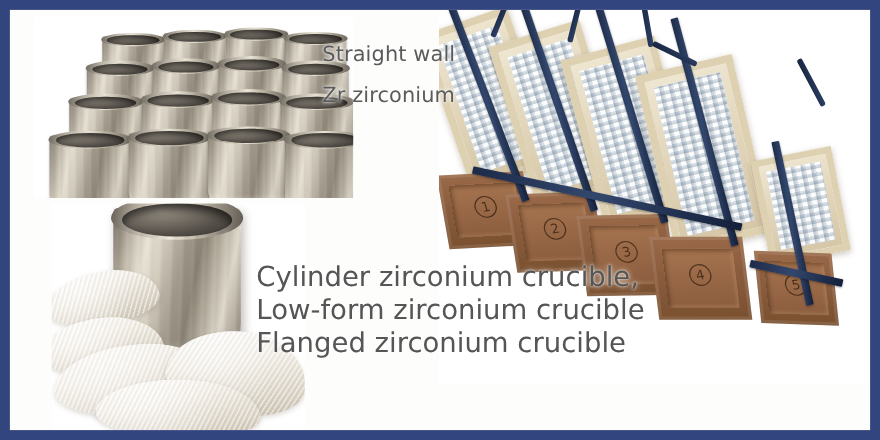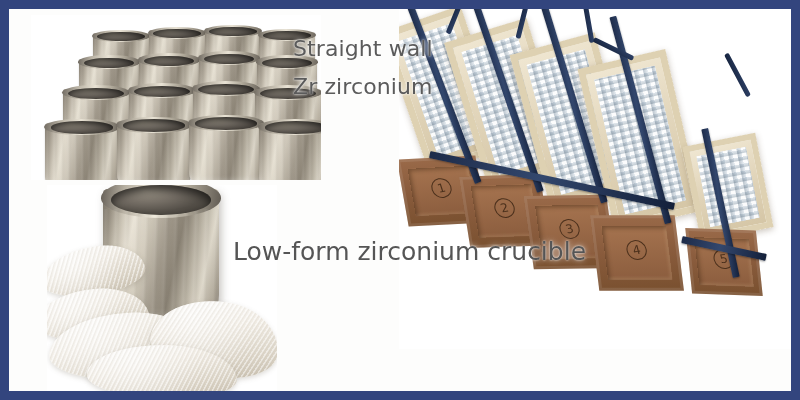--- a/index.html
+++ b/index.html
@@ -211,21 +211,21 @@
     position:absolute;
     background:linear-gradient(100deg,#16233d,#2d4066);
     border-radius:2px;
   }
 
   
   .headline{
     position:absolute;
     left:284px; top:21px;
     color:#5b5b5b;
-    font-size:22px;
+    font-size:19px;
     line-height:38px;
     letter-spacing:.1px;
     white-space:nowrap;
     text-shadow:0 0 2px rgba(255,255,255,.95), 0 0 5px rgba(255,255,255,.85);
   }
   .speclist{
     position:absolute;
     left:224px; top:228px;
     color:#555555;
     font-size:25px;
@@ -384,17 +384,19 @@
       <div class="strap-tail" style="left:212px; top:18px;  width:5px; height:44px; transform:rotate(-64deg); z-index:23;"></div>
       <div class="strap-tail" style="left:336px; top:42px;  width:5px; height:48px; transform:rotate(-28deg); z-index:23;"></div>
     </div>
 
     <div class="headline" style="z-index:40;">
       <div>Straight wall</div>
       <div>Zr zirconium</div>
     </div>
 
     <div class="speclist" style="z-index:40;">
+      <div>Cylinder zirconium crucible,</div>
       <div>Low-form zirconium crucible</div>
+      <div>Flanged zirconium crucible</div>
     </div>
 
   </div>
 </div>
 
 </body></html>

